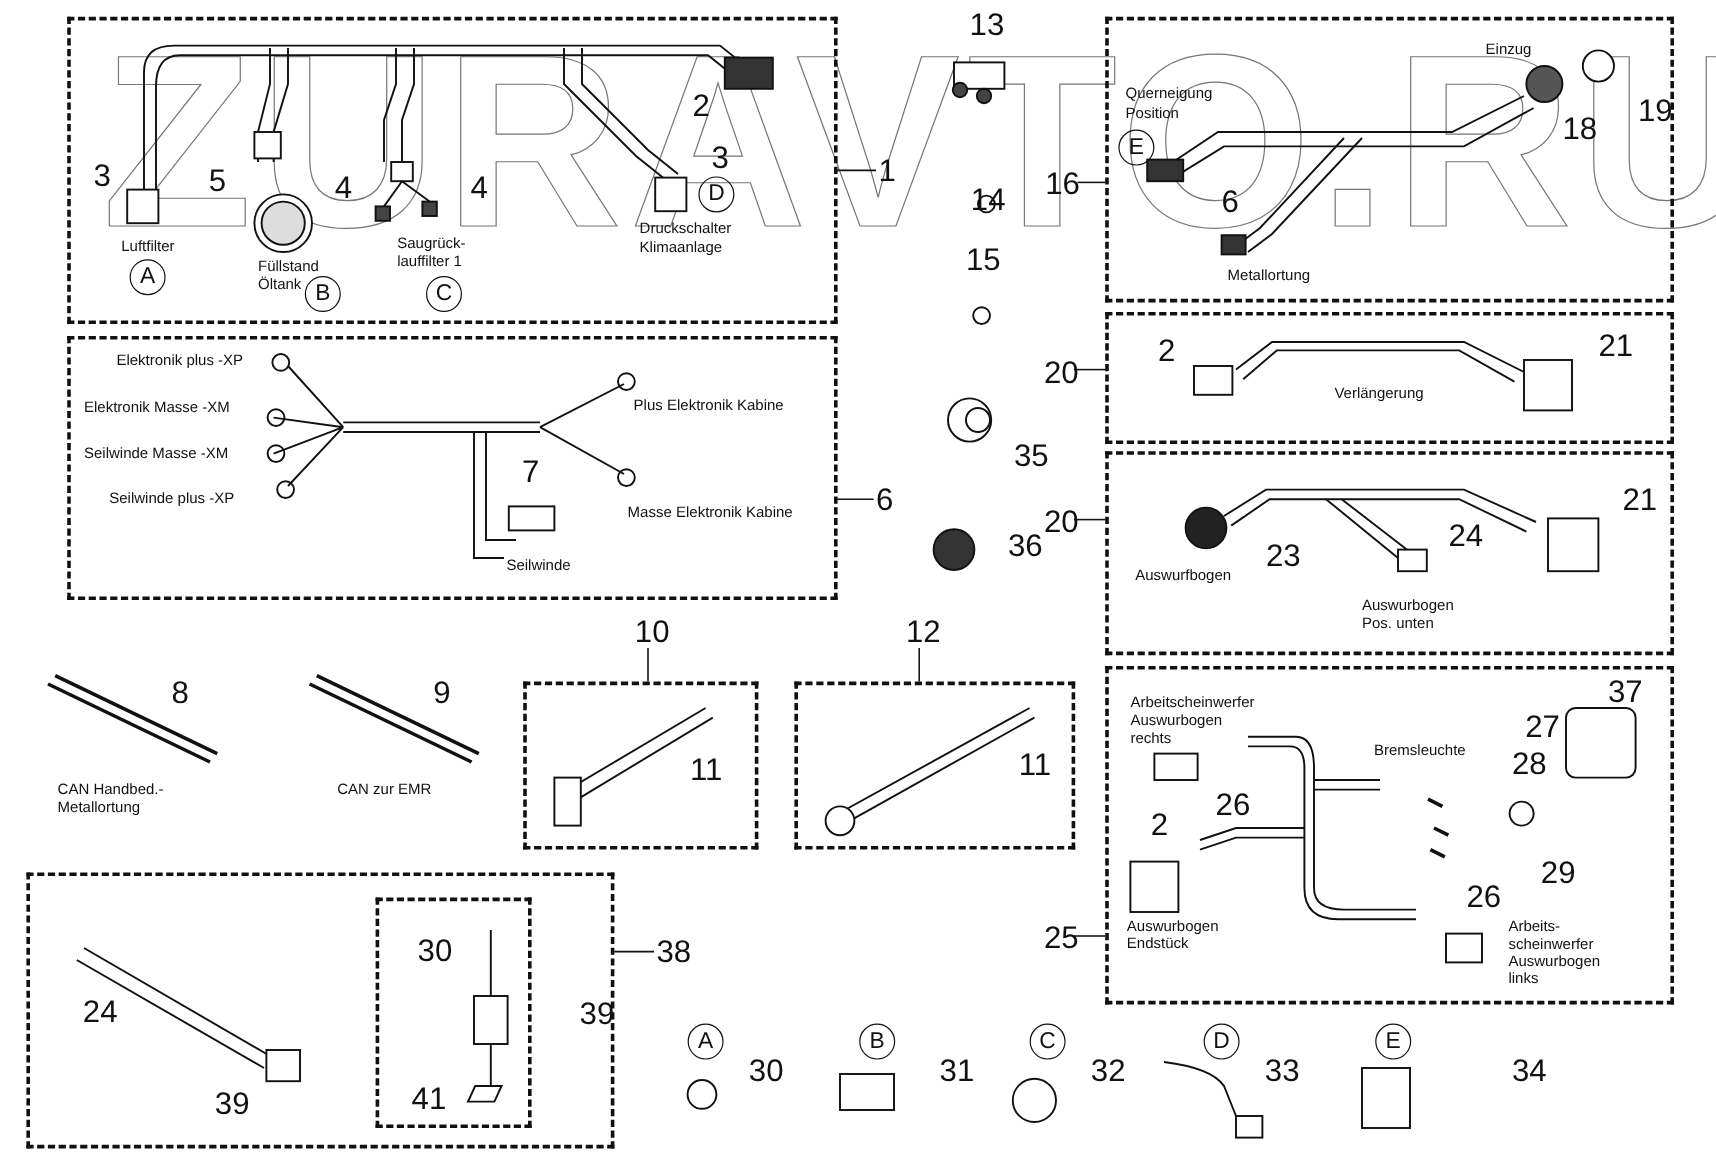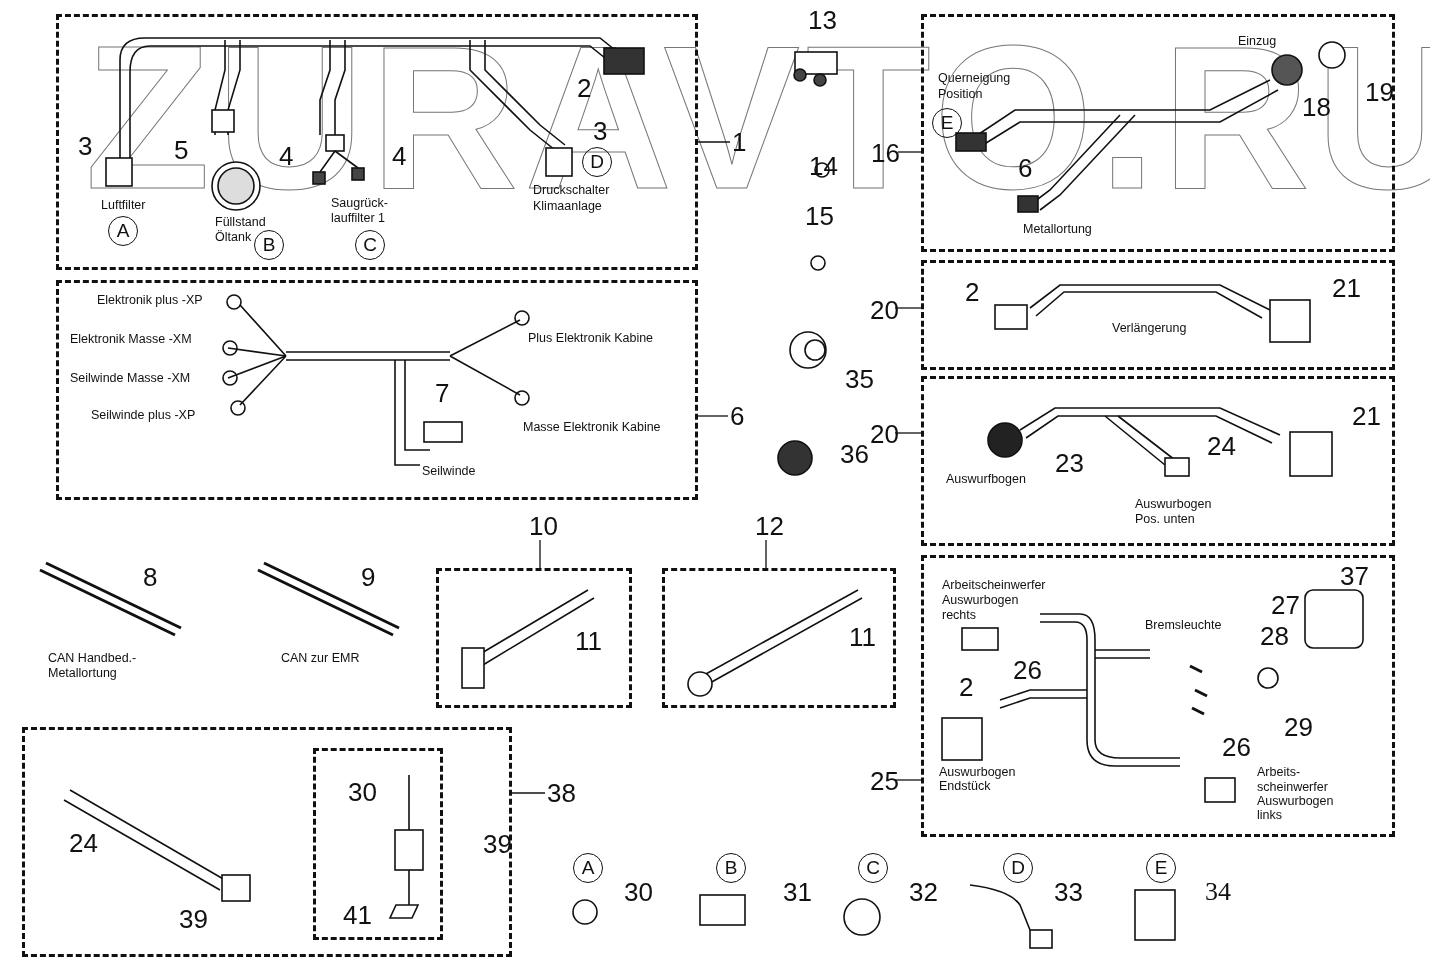--- a/index.html
+++ b/index.html
@@ -250,13 +250,13 @@
 
 <div class="circ" style="left:573px;top:853px;">A</div>
 <div class="num" style="left:624px;top:882px;">30</div>
 <div class="circ" style="left:716px;top:853px;">B</div>
 <div class="num" style="left:767px;top:882px;margin-left:16px;">31</div>
 <div class="circ" style="left:858px;top:853px;">C</div>
 <div class="num" style="left:909px;top:882px;">32</div>
 <div class="circ" style="left:1003px;top:853px;">D</div>
 <div class="num" style="left:1054px;top:882px;">33</div>
 <div class="circ" style="left:1146px;top:853px;">E</div>
-<div class="num" style="left:1205px;top:882px;font-family:Liberation Serif, serif;">34</div>
+<div class="num" style="left:1260px;top:882px;">34</div>
 
 </body></html>

